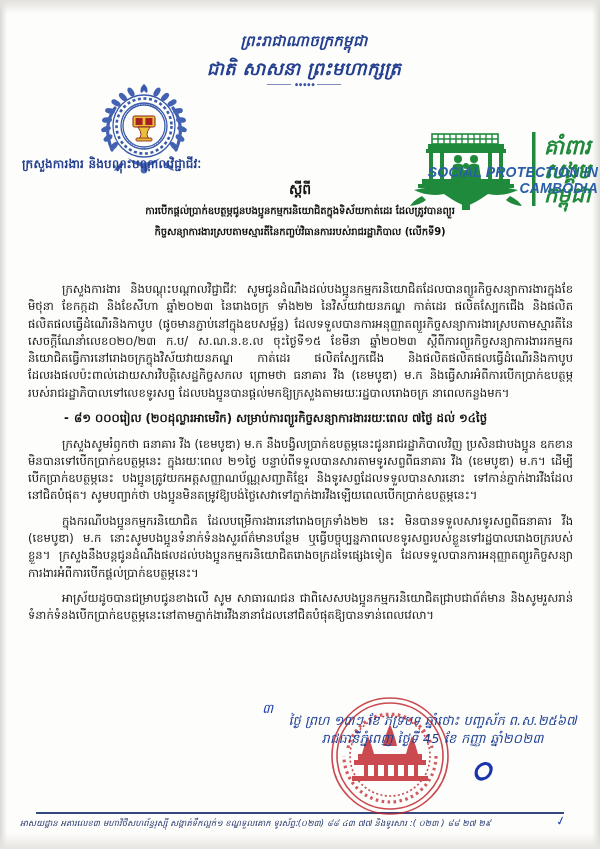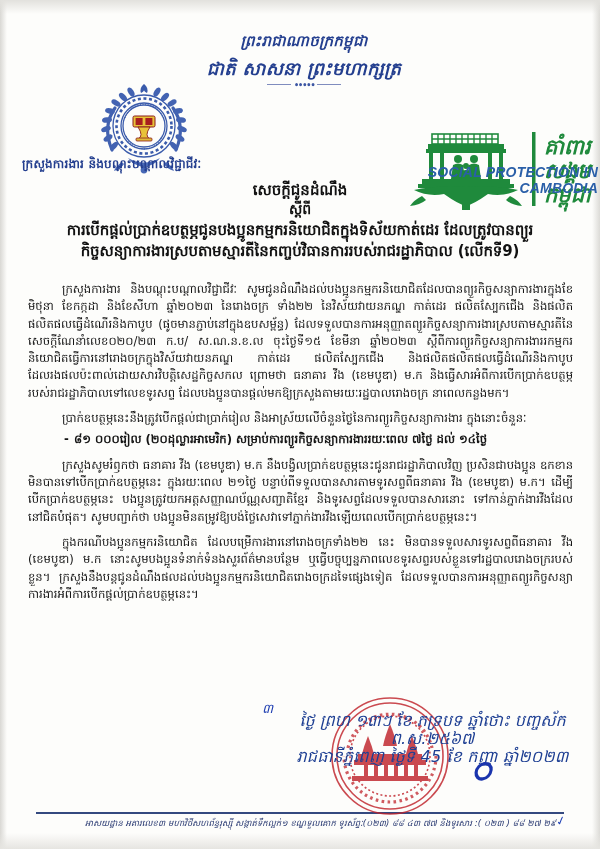--- a/index.html
+++ b/index.html
@@ -137,21 +137,21 @@
     font-weight: bold;
     line-height: 20px;
   }
   .doc-about {
     font-size: 14px;
     font-weight: bold;
     line-height: 19px;
   }
   .doc-subject {
     margin-top: 2px;
-    font-size: 15px;
+    font-size: 10px;
     font-weight: bold;
     line-height: 19px;
     letter-spacing: -.1px;
   }
 
   
   .body-area {
     position: absolute;
     left: 28px; top: 281px;
     width: 545px;
@@ -187,21 +187,21 @@
 
   
   .sign-area {
     position: absolute;
     left: 280px; top: 712px;
     width: 305px;
     height: 90px;
     text-align: center;
   }
   .sign-date-1, .sign-date-2 {
-    font-size: 16px;
+    font-size: 13px;
     color: #1e3f93;
     font-style: italic;
     line-height: 18px;
     position: relative;
     z-index: 3;
   }
   .sign-date-2 { letter-spacing: .2px; }
 
   .hand-mark {
     position: absolute;
@@ -235,23 +235,23 @@
   
   .footer-rule {
     position: absolute;
     left: 36px; top: 812px;
     width: 528px;
     height: 2px;
     background: #34497f;
   }
   .footer-text {
     position: absolute;
-    left: 28px; top: 818px;
+    left: 20px; top: 818px;
     width: 528px;
-    text-align: right;
+    text-align: left;
     font-size: 8.4px;
     font-style: italic;
     color: #23346e;
     letter-spacing: .1px;
   }
   .footer-doodle {
     position: absolute;
     left: 556px; top: 814px;
     font-size: 12px;
     color: #1d3fb5;
@@ -394,34 +394,33 @@
         <text x="152" y="74" font-family="DejaVu Sans, sans-serif" font-size="21" font-weight="bold" fill="#1f8a3c">កម្ពុជា</text>
       </svg>
     </div>
     <div class="sp-caption">SOCIAL PROTECTION IN CAMBODIA</div>
 
   </div>
 
   <div class="ministry-line">ក្រសួងការងារ និងបណ្តុះបណ្តាលវិជ្ជាជីវៈ</div>
 
   <div class="title-block">
-    <div class="doc-type">សេចក្តីជូនដំណឹង</div>
     <div class="doc-about">ស្តីពី</div>
     <div class="doc-subject">ការបើកផ្តល់ប្រាក់ឧបត្ថម្ភជូនបងប្អូនកម្មករនិយោជិតក្នុងទិស័យកាត់ដេរ ដែលត្រូវបានព្យួរ</div>
     <div class="doc-subject">កិច្ចសន្យាការងារស្របតាមស្មារតីនៃកញ្ចប់វិធានការរបស់រាជរដ្ឋាភិបាល (លើកទី9)</div>
   </div>
 
   <div class="body-area">
     <p class="para">ក្រសួងការងារ និងបណ្តុះបណ្តាលវិជ្ជាជីវៈ សូមជូនដំណឹងដល់បងប្អូនកម្មករនិយោជិតដែលបានព្យួរកិច្ចសន្យាការងារក្នុងខែមិថុនា ខែកក្កដា និងខែសីហា ឆ្នាំ២០២៣ នៃរោងចក្រ ទាំង២២ នៃវិស័យវាយនភណ្ឌ កាត់ដេរ ផលិតស្បែកជើង និងផលិតផលិតផលធ្វើដំណើរនិងកាបូប (ផូចមានភ្ជាប់នៅក្នុងឧបសម្ព័ន្ធ) ដែលទទួលបានការអនុញ្ញាតព្យួរកិច្ចសន្យាការងារស្របតាមស្មារតីនៃសេចក្តីណែនាំលេខ០២០/២៣ ក.ប/ ស.ណ.ន.ខ.ល ចុះថ្ងៃទី១៥ ខែមីនា ឆ្នាំ២០២៣ ស្តីពីការព្យួរកិច្ចសន្យាការងាររកម្មករនិយោជិតធ្វើការនៅរោងចក្រក្នុងវិស័យវាយនភណ្ឌ កាត់ដេរ ផលិតស្បែកជើង និងផលិតផលិតផលធ្វើដំណើរនិងកាបូប ដែលរងផលប៉ះពាល់ដោយសារវិបត្តិសេដ្ឋកិច្ចសកល ព្រោមថា ធនាគារ វីង (ខេមបូឌា) ម.ក និងធ្វើសារអំពីការបើកប្រាក់ឧបត្ថម្ភរបស់រាជរដ្ឋាភិបាលទៅលេខទូរសព្ទ ដែលបងប្អូនបានផ្តល់មកឱ្យក្រសួងតាមរយៈរដ្ឋបាលរោងចក្រ នាពេលកន្លងមក។</p>
-    <p class="para tight">ប្រាក់ឧបត្ថម្ភនេះនឹងត្រូវបើកផ្តល់ជាប្រាក់រៀល និងអាស្រ័យលើចំនួនថ្ងៃនៃការព្យួរកិច្ចសន្យាការងារ ក្នុងនោះចំនួនៈ</p>
     <ul class="bullets">
       <li>៨១ ០០០រៀល (២០ដុល្លារអាមេរិក) សម្រាប់ការព្យួរកិច្ចសន្យាការងាររយៈពេល ៧ថ្ងៃ ដល់ ១៤ថ្ងៃ</li>
     </ul>
     <p class="para">ក្រសួងសូមរំឭកថា ធនាគារ វីង (ខេមបូឌា) ម.ក នឹងបង្វិលប្រាក់ឧបត្ថម្ភនេះជូនរាជរដ្ឋាភិបាលវិញ ប្រសិនជាបងប្អូន ឧកខាន មិនបានទៅបើកប្រាក់ឧបត្ថម្ភនេះ ក្នុងរយៈពេល ២១ថ្ងៃ បន្ទាប់ពីទទួលបានសារតាមទូរសព្ទពីធនាគារ វីង (ខេមបូឌា) ម.ក។ ដើម្បីបើកប្រាក់ឧបត្ថម្ភនេះ បងប្អូនត្រូវយកអត្តសញ្ញាណប័ណ្ណសញ្ជាតិខ្មែរ និងទូរសព្ទដែលទទួលបានសារនោះ ទៅកាន់ភ្នាក់ងារវីងដែលនៅជិតបំផុត។ សូមបញ្ជាក់ថា បងប្អូនមិនតម្រូវឱ្យបង់ថ្លៃសេវាទៅភ្នាក់ងារវីងឡើយពេលបើកប្រាក់ឧបត្ថម្ភនេះ។</p>
     <p class="para">ក្នុងករណីបងប្អូនកម្មករនិយោជិត ដែលបម្រើការងារនៅរោងចក្រទាំង២២ នេះ មិនបានទទួលសារទូរសព្ទពីធនាគារ វីង (ខេមបូឌា) ម.ក នោះសូមបងប្អូនទំនាក់ទំនងសួរព័ត៌មានបន្ថែម ឬធ្វើបច្ចុប្បន្នភាពលេខទូរសព្ទរបស់ខ្លួនទៅរដ្ឋបាលរោងចក្ររបស់ខ្លួន។ ក្រសួងនឹងបន្តជូនដំណឹងផលដល់បងប្អូនកម្មករនិយោជិតរោងចក្រដទៃផ្សេងទៀត ដែលទទួលបានការអនុញ្ញាតព្យួរកិច្ចសន្យាការងារអំពីការបើកផ្តល់ប្រាក់ឧបត្ថម្ភនេះ។</p>
+    <p class="para">អាស្រ័យដូចបានជម្រាបជូនខាងលើ សូម សាធារណជន ជាពិសេសបងប្អូនកម្មករនិយោជិតជ្រាបជាព័ត៌មាន និងសូមរួសរាន់ទំនាក់ទំនងបើកប្រាក់ឧបត្ថម្ភនេះនៅតាមភ្នាក់ងារវីងនានាដែលនៅជិតបំផុតឱ្យបានទាន់ពេលវេលា។</p>
   </div>
 
   <div class="hand-mark">៣</div>
 
   <div class="seal">
     <svg width="124" height="124" viewBox="0 0 124 124">
       <g fill="none" stroke="#c0232b" stroke-width="1.6">
         <circle cx="62" cy="62" r="58"></circle>
         <circle cx="62" cy="62" r="53"></circle>
         <circle cx="62" cy="62" r="40" stroke-dasharray="2 2.4"></circle>

